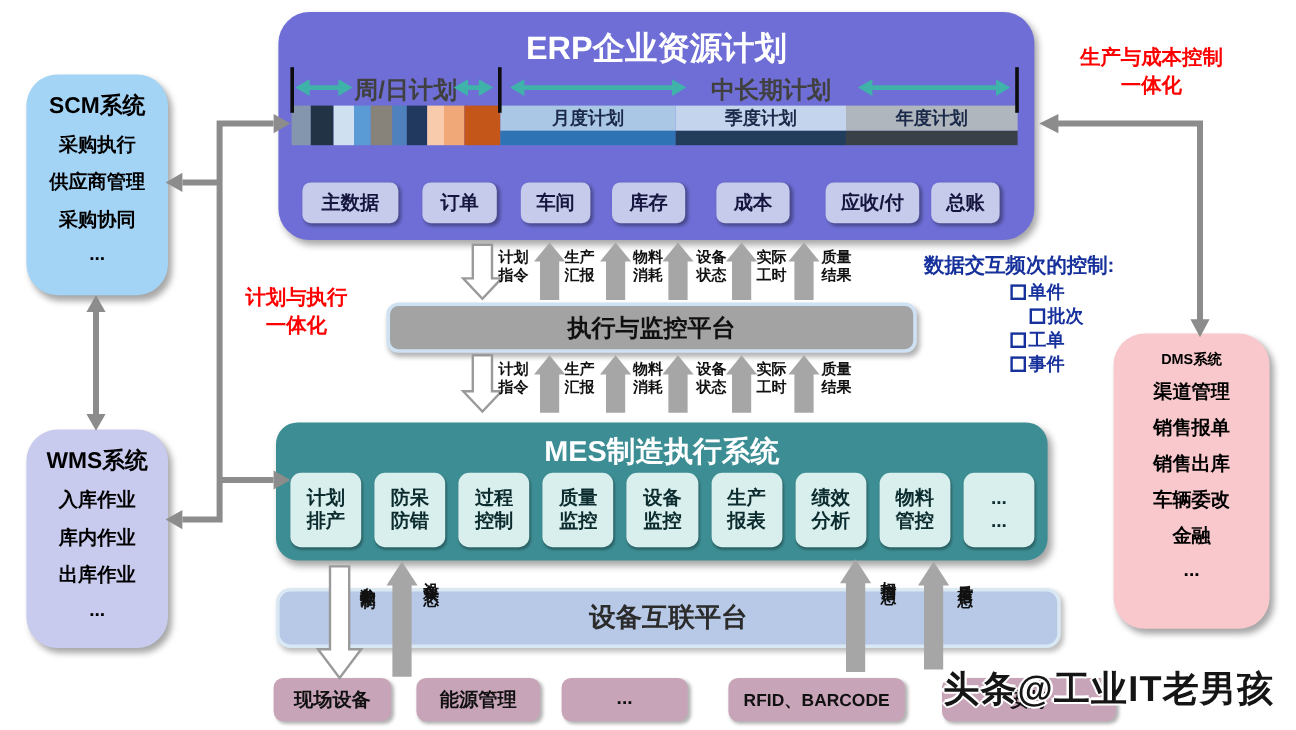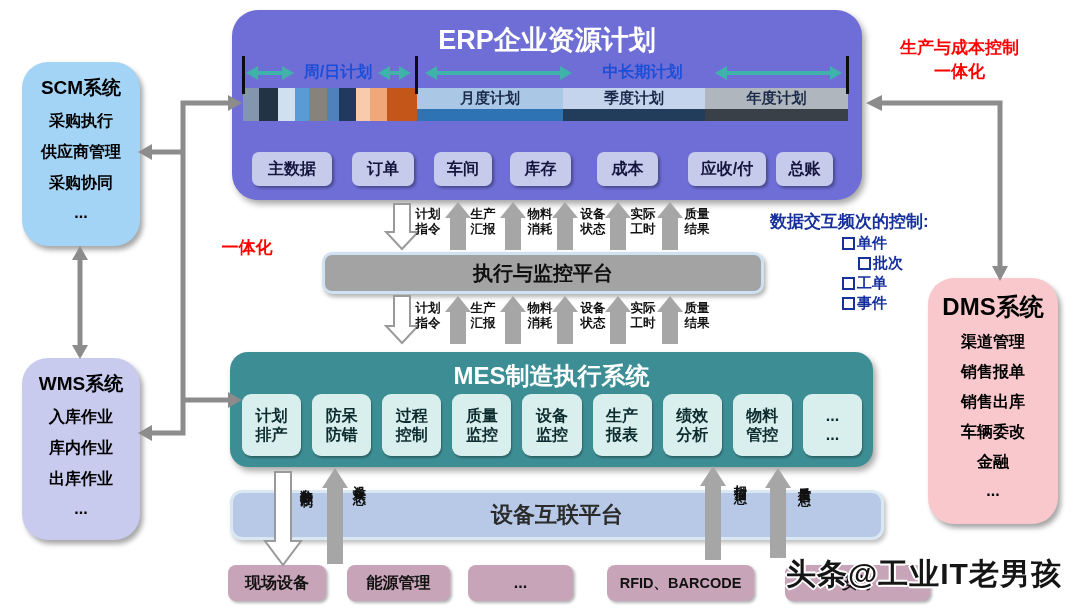--- a/index.html
+++ b/index.html
@@ -5,21 +5,21 @@
   html,body{margin:0;padding:0;background:#fff;}
   .stage{position:relative;width:1080px;height:608px;background:#ffffff;overflow:hidden;
          font-family:"Liberation Sans","DejaVu Sans",sans-serif;}
   .abs{position:absolute;}
   
   .erp-box{left:232px;top:10px;width:630px;height:190px;background:#6e6ed6;border-radius:26px;
            box-shadow:3px 4px 6px rgba(0,0,0,.35);z-index:1;}
   .erp-title{left:232px;top:22px;width:630px;text-align:center;color:#fff;font-weight:bold;
              font-size:27px;z-index:2;}
   .tick{width:3px;height:38px;background:#0d0d0d;top:56px;z-index:3;}
-  .tl-label{top:62px;color:#1d4ed8;font-weight:bold;font-size:16px;text-align:center;z-index:3;}
+  .tl-label{top:62px;color:#404040;font-weight:bold;font-size:20px;text-align:center;z-index:3;}
   .stripes{left:243px;top:88px;width:174px;height:33px;display:flex;z-index:2;}
   .stripes div{height:100%;}
   .tl-sec{top:88px;height:33px;z-index:2;}
   .tl-sec-top{height:21px;display:flex;align-items:center;justify-content:center;
               font-size:15px;font-weight:bold;color:#1b2a4a;}
   .tl-sec-band{height:12px;}
   .erp-btn{top:152px;height:34px;background:#c6cbec;border-radius:7px;display:flex;align-items:center;
            justify-content:center;font-weight:bold;font-size:16px;color:#15153d;
            box-shadow:2px 2px 3px rgba(0,0,0,.35);z-index:2;}
   
@@ -262,30 +262,31 @@
 
   <div class="abs side-box wms">
     <div class="side-title">WMS系统</div>
     <div class="side-item">入库作业</div>
     <div class="side-item">库内作业</div>
     <div class="side-item">出库作业</div>
     <div class="side-item">...</div>
   </div>
 
   <div class="abs side-box dms">
-    <div class="side-title" style="font-size:24px;">DMS系统</div>
+    <div class="side-title" style="font-size:12px;">DMS系统</div>
     <div class="side-item">渠道管理</div>
     <div class="side-item">销售报单</div>
     <div class="side-item">销售出库</div>
     <div class="side-item">车辆委改</div>
     <div class="side-item">金融</div>
     <div class="side-item">...</div>
   </div>
 
   <div class="abs red-note" style="left:182px;top:236px;width:130px;">
+    <div>计划与执行</div>
     <div>一体化</div>
   </div>
   <div class="abs red-note" style="left:872px;top:36px;width:175px;">
     <div>生产与成本控制</div>
     <div>一体化</div>
   </div>
 
   <svg class="abs overlay" width="1080" height="608" viewBox="0 0 1080 608">
 
     <g stroke="#3fb3a9" stroke-width="4" fill="#3fb3a9">

